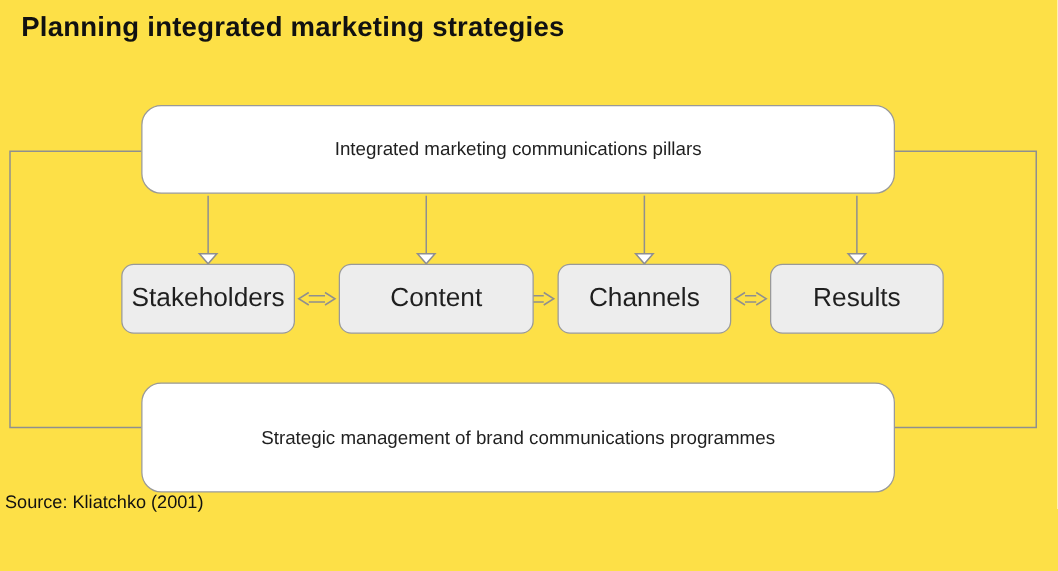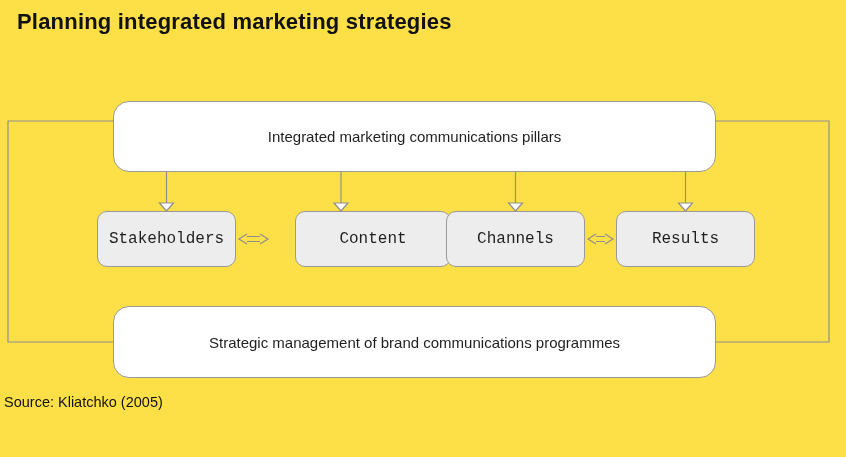--- a/index.html
+++ b/index.html
@@ -21,25 +21,25 @@
   .loop{fill:none;stroke:var(--connector);stroke-width:1.2;}
   .arrow-line{stroke:var(--connector);stroke-width:1.2;}
   .arrow-head{fill:#ffffff;stroke:var(--connector);stroke-width:1.2;}
   .dbl{fill:none;stroke:var(--connector);stroke-width:1.2;}
   .box{
     position:absolute;display:flex;align-items:center;justify-content:center;
     box-sizing:border-box;border:1px solid var(--border);
     text-align:center;background:var(--box-fill);
   }
   .wide{border-radius:16px;font-size:15px;}
-  .pillar{border-radius:10px;background:var(--pillar-fill);font-size:16px;font-family:Liberation Mono, monospace;}
-  .box-top{left:113px;top:101px;width:603px;height:71px;}
-  .box-bottom{left:113px;top:306px;width:603px;height:72px;}
+  .pillar{border-radius:10px;background:var(--pillar-fill);font-size:21px;}
+  .box-top{left:113px;top:84px;width:603px;height:71px;}
+  .box-bottom{left:113px;top:306px;width:603px;height:88px;}
   .p1{left:97px;top:211px;width:139px;height:56px;}
-  .p2{left:271px;top:211px;width:156px;height:56px;margin-left:24px;}
+  .p2{left:271px;top:211px;width:156px;height:56px;}
   .p3{left:446px;top:211px;width:139px;height:56px;}
   .p4{left:616px;top:211px;width:139px;height:56px;}
   .caption{position:absolute;left:4px;top:393px;font-size:14.5px;line-height:19px;color:#111111;}
 </style>
 </head>
 <body>
 
 <div class="canvas">
 
   <div class="title">Planning integrated marketing strategies</div>
@@ -98,16 +98,16 @@
   </div>
   <div class="box pillar p4">
     <span>Results</span>
   </div>
 
   <div class="box wide box-bottom">
     <span>Strategic management of brand communications programmes</span>
   </div>
 
   <div class="caption">
-    <div>Source: Kliatchko (2005)</div>
+    <div>Source: Kliatchko (2001)</div>
   </div>
 
 </div>
 
 </body></html>

